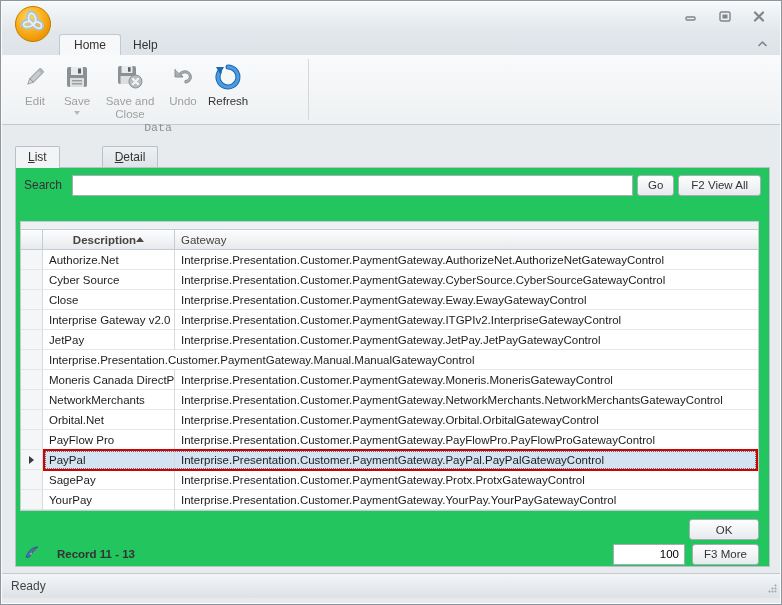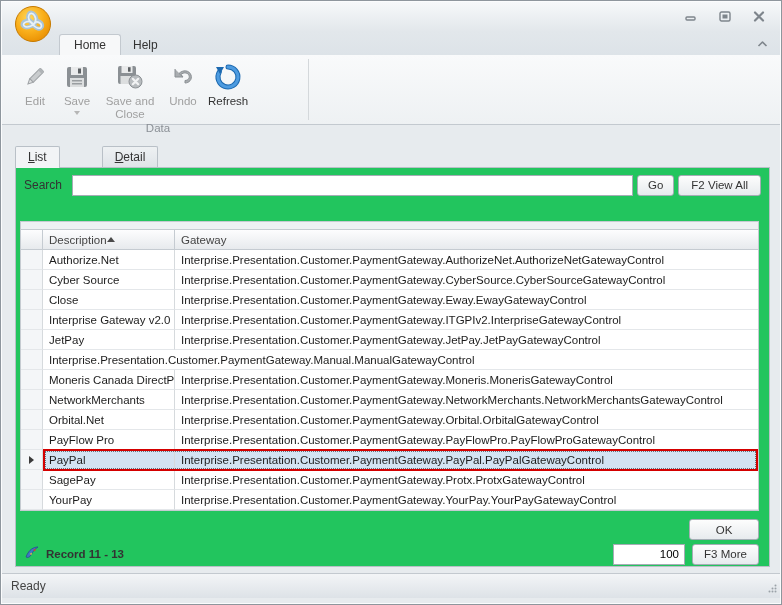--- a/index.html
+++ b/index.html
@@ -31,21 +31,21 @@
             background:linear-gradient(#f9fafb,#eef1f3); border-bottom:1px solid #c3c9cf; }
   .ribbon-group { position:absolute; left:6px; top:0; width:300px; height:82px; }
   .ribbon-sep { position:absolute; left:306px; top:4px; bottom:4px; width:1px; background:#d4d8db; }
   .ribbon-buttons { display:flex; padding:4px 0 0 6px; }
   .rbtn { display:flex; flex-direction:column; align-items:center; padding:3px 4px 0; min-width:42px; height:72px; }
   .rbtn .ricon { width:30px; height:30px; display:flex; align-items:center; justify-content:center; }
   .rbtn .rlabel { font-size:11.5px; line-height:13px; text-align:center; margin-top:3px; color:#333; }
   .rbtn.disabled .rlabel { color:#a0a0a0; }
   .drop-arrow { width:0; height:0; border-left:3px solid transparent; border-right:3px solid transparent;
                 border-top:4px solid #b6b6b6; margin-top:3px; }
-  .group-label { position:absolute; bottom:3px; left:0; right:0; text-align:center; font-size:11.5px; color:#8b9096; }
+  .group-label { position:absolute; bottom:3px; left:0; right:0; text-align:center; font-size:11.5px; color:#8b9096;font-family:Liberation Mono, monospace; }
 
   
   .main { position:absolute; top:136px; left:1px; right:1px; bottom:31px; background:#e7ebee; }
   .view-tabs { position:absolute; top:9px; left:13px; display:flex;gap:40px; }
   .vtab { height:21px; padding:3px 12px 0; font-size:12px; color:#333; border:1px solid #b9c0c7;
           border-bottom:none; border-radius:2px 2px 0 0; background:linear-gradient(#eef1f3,#dfe4e8); margin-right:2px; }
   .vtab.active { background:#f2f4f6; position:relative; z-index:3; height:22px; }
   .vtab u { text-decoration:underline; }
 
   .panel { position:absolute; top:30px; left:13px; width:755px; bottom:6px;
@@ -62,21 +62,21 @@
 
   
   .groupbar { position:absolute; top:37px; left:4px; right:10px; height:25px; background:#eef1f3;
               border:1px solid #c5cbd1; font-size:11.5px; color:#555; display:flex; align-items:center; padding-left:7px;margin-top:16px; }
 
   
   .grid { position:absolute; top:61px; left:4px; right:10px; height:282px; border:1px solid #c5cbd1; background:#fff; }
   .grid-header { display:flex; height:20px; background:linear-gradient(#fdfdfe,#e7eaed); border-bottom:1px solid #c5cbd1; }
   .gh-cell { font-size:11.5px; color:#444; display:flex; align-items:center; padding:0 6px; border-right:1px solid #c5cbd1; }
   .gh-sel { width:22px; padding:0; }
-  .gh-desc { width:132px; justify-content:flex-start; }
+  .gh-desc { width:132px; justify-content:center;font-weight:bold; }
   .gh-gw { flex:1; border-right:none; }
   .sort-asc { width:0; height:0; border-left:4px solid transparent; border-right:4px solid transparent;
               border-bottom:5px solid #4a4a4a; }
   .grid-row { position:relative; display:flex; height:20px; background:#fff; }
   .gr-sel { width:22px; border-right:1px solid #d6dadd; border-bottom:1px solid #e4e7ea;
             display:flex; align-items:center; justify-content:center; background:#f4f6f8; }
   .gr-cell { font-size:11.5px; color:#1c1c1c; display:flex; align-items:center; padding:0 6px;
              border-right:1px solid #d6dadd; border-bottom:1px solid #e4e7ea; white-space:nowrap; overflow:hidden; }
   .gr-desc { width:132px; }
   .gr-gw { flex:1; border-right:none; }
@@ -84,21 +84,21 @@
   .row-indicator { display:none; width:0; height:0; border-top:4px solid transparent; border-bottom:4px solid transparent;
                    border-left:5px solid #3a3a3a; }
   .grid-row.selected .row-indicator { display:block; }
   .row-highlight { display:none; position:absolute; left:22px; right:0; top:-1px; bottom:-1px;
                    border:2px solid #d40000; pointer-events:none; z-index:5; }
   .row-highlight::after { content:""; position:absolute; inset:0; border:1px dotted #66717c; }
   .grid-row.selected .row-highlight { display:block; }
 
   
   .ok-btn { position:absolute; right:10px; top:351px; width:70px; }
-  .footer-row { position:absolute; left:8px; right:10px; top:375px; height:22px; display:flex; align-items:center; }
+  .footer-row { position:absolute; left:8px; right:10px; top:375px; height:22px; display:flex; align-items:center;gap:11px; }
   .record-label { font-size:11.5px; color:#333; font-weight:bold; margin-left:6px; }
   .pagesize-input { position:absolute; right:74px; width:72px; height:21px; border:1px solid #a5adb5;
                     background:#fff; font-size:11.5px; text-align:right; padding:0 5px; font-family:"Liberation Sans", sans-serif; }
   .more-btn { position:absolute; right:0; width:67px; }
 
   
   .statusbar { position:absolute; left:1px; right:1px; bottom:6px; height:25px;
                background:linear-gradient(#f3f5f7,#dde2e7); border-top:1px solid #c3c9cf;
                display:flex; align-items:center; }
   .status-text { font-size:12px; color:#444; margin-left:9px; }

